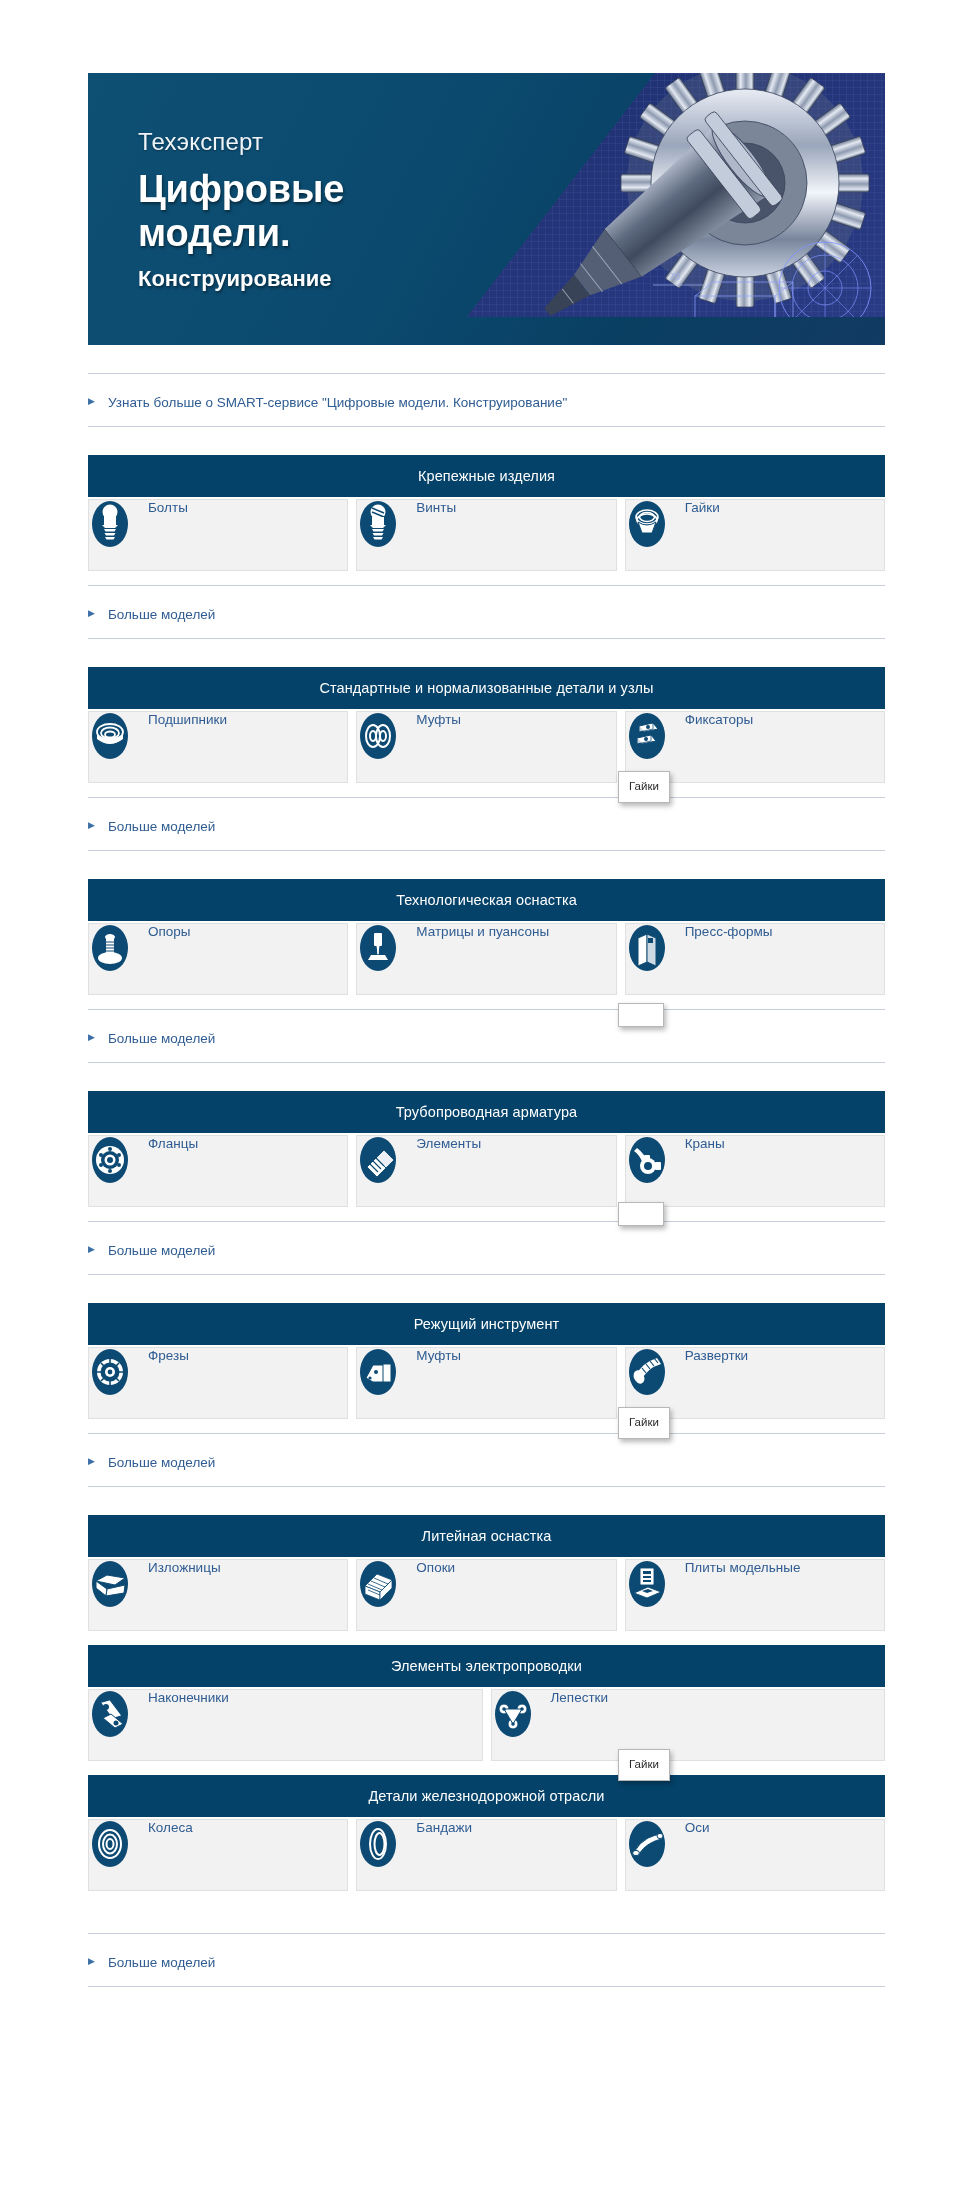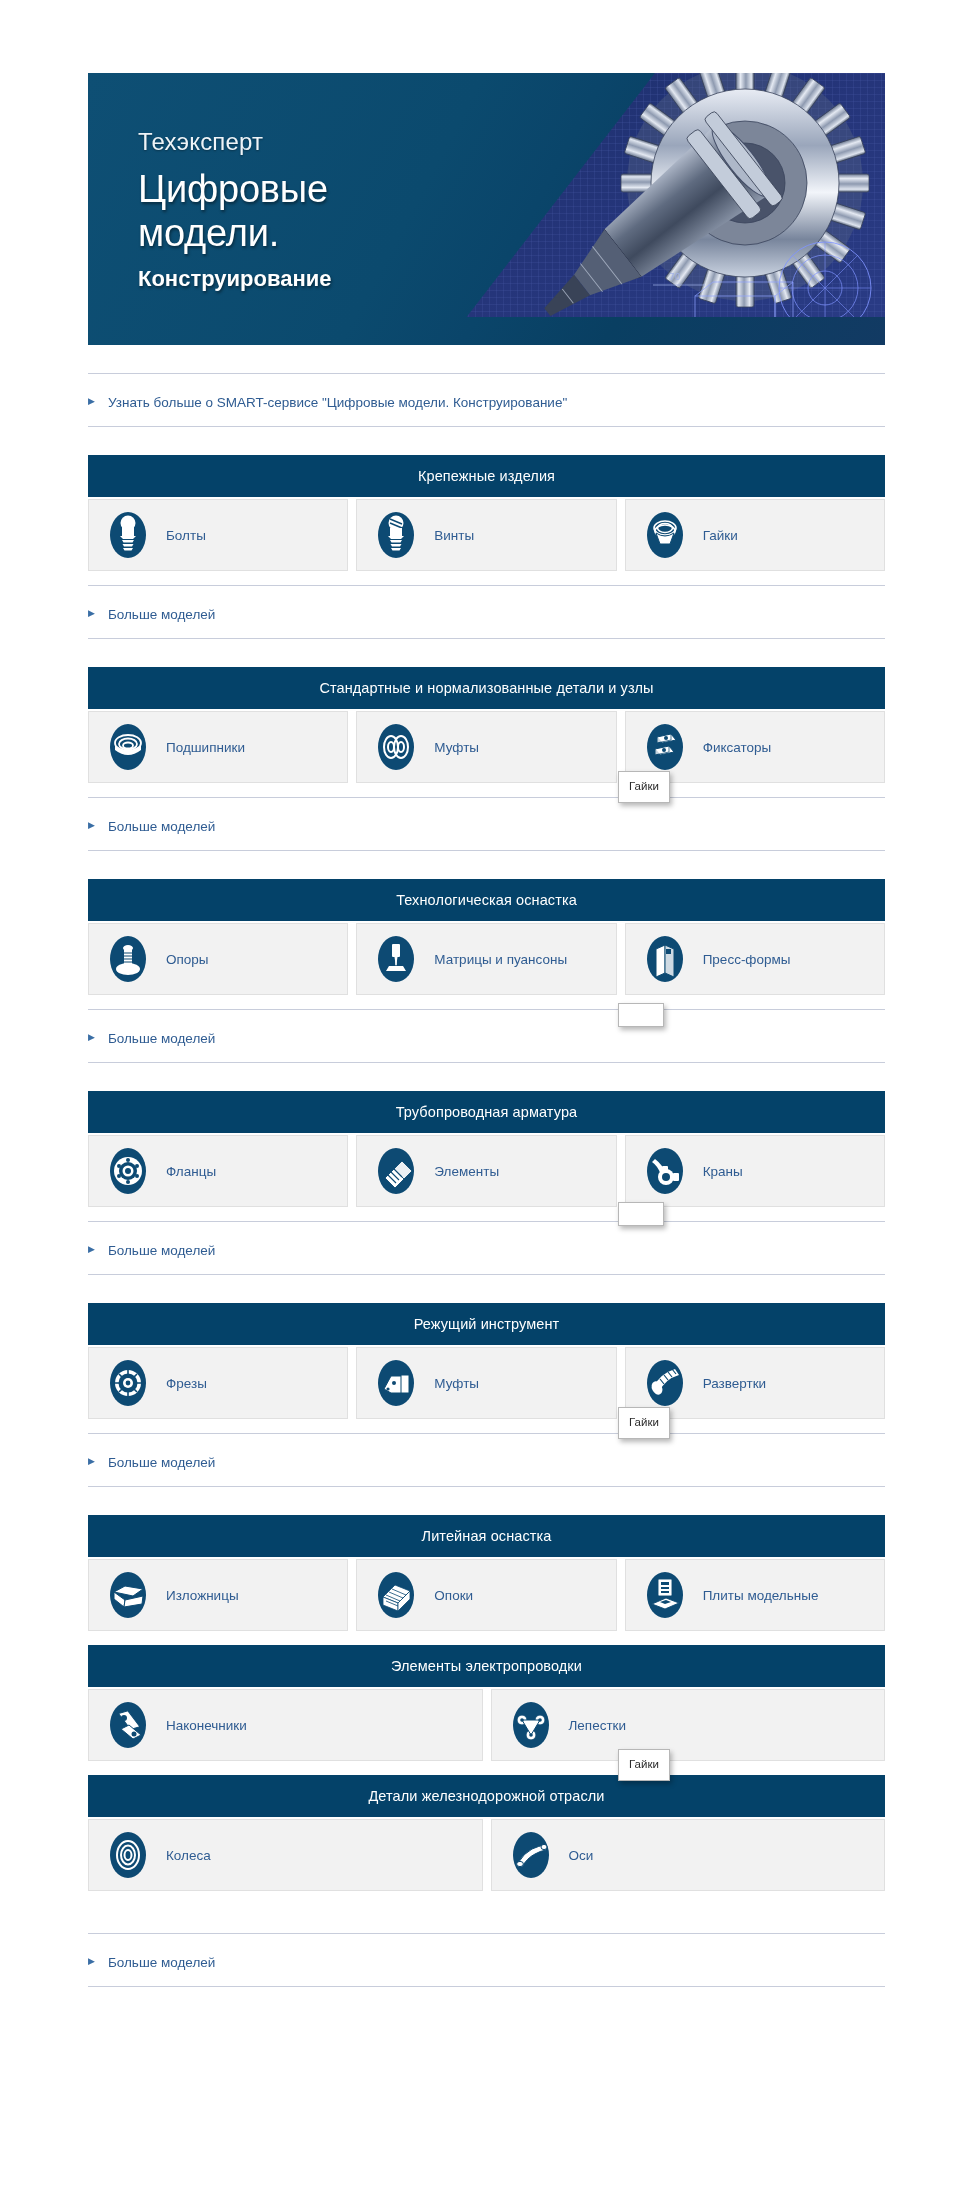--- a/index.html
+++ b/index.html
@@ -55,21 +55,21 @@
     color: #eef4f8;
     font-size: 24px;
     font-weight: 400;
     letter-spacing: .2px;
     margin-bottom: 11px;
     text-shadow: 0 1px 2px rgba(0,0,0,.35);
   }
   .banner-title {
     color: #ffffff;
     font-size: 38px;
-    font-weight: normal;
+    font-weight: bold;
     line-height: 1.17;
     letter-spacing: -.2px;
     text-shadow: 1px 2px 3px rgba(0,0,0,.45);
     max-width: 300px;
   }
   .banner-sub {
     color: #ffffff;
     font-size: 22px;
     font-weight: bold;
     margin-top: 10px;
@@ -114,22 +114,20 @@
     gap: 8px;
     margin-top: 2px;
   }
   .card {
     flex: 1 1 0;
     min-width: 0;
     background: #f2f2f2;
     border: 1px solid #e0e0e0;
     height: 72px;
     display: flex;
-    align-items: center;
-    padding-left: 18px;
     box-sizing: border-box;
     cursor: pointer;
   }
   .card-icon {
     width: 42px;
     height: 48px;
     flex: 0 0 42px;
     display: block;
   }
   .card-label {
@@ -675,20 +673,30 @@
                 <ellipse cx="21" cy="24" rx="11" ry="14"></ellipse>
                 <ellipse cx="21" cy="24" rx="7" ry="9.5"></ellipse>
                 <ellipse cx="21" cy="24" rx="3.5" ry="5"></ellipse>
               </g>
             </svg>
           <span class="card-label">Колеса</span>
         </div>
         <div class="card">
           <svg class="card-icon" viewBox="0 0 42 48">
               <ellipse cx="21" cy="24" rx="18" ry="23" fill="#0d4a73"></ellipse>
+              <g fill="none" stroke="#fff" stroke-width="2">
+                <ellipse cx="21" cy="24" rx="8" ry="15"></ellipse>
+                <ellipse cx="22.5" cy="24" rx="5" ry="11"></ellipse>
+              </g>
+            </svg>
+          <span class="card-label">Бандажи</span>
+        </div>
+        <div class="card">
+          <svg class="card-icon" viewBox="0 0 42 48">
+              <ellipse cx="21" cy="24" rx="18" ry="23" fill="#0d4a73"></ellipse>
               <g fill="#fff" stroke="#0d4a73" stroke-width="1">
                 <path d="M8 32 q6 -10 14 -14 q7 -3 12 -4 l2 5 q-6 1 -11 4 q-8 4 -13 13 z"></path>
                 <ellipse cx="10" cy="33" rx="3.4" ry="2.6"></ellipse>
                 <ellipse cx="34" cy="16" rx="3" ry="2.6"></ellipse>
               </g>
             </svg>
           <span class="card-label">Оси</span>
         </div>
       </div>
     </div>

